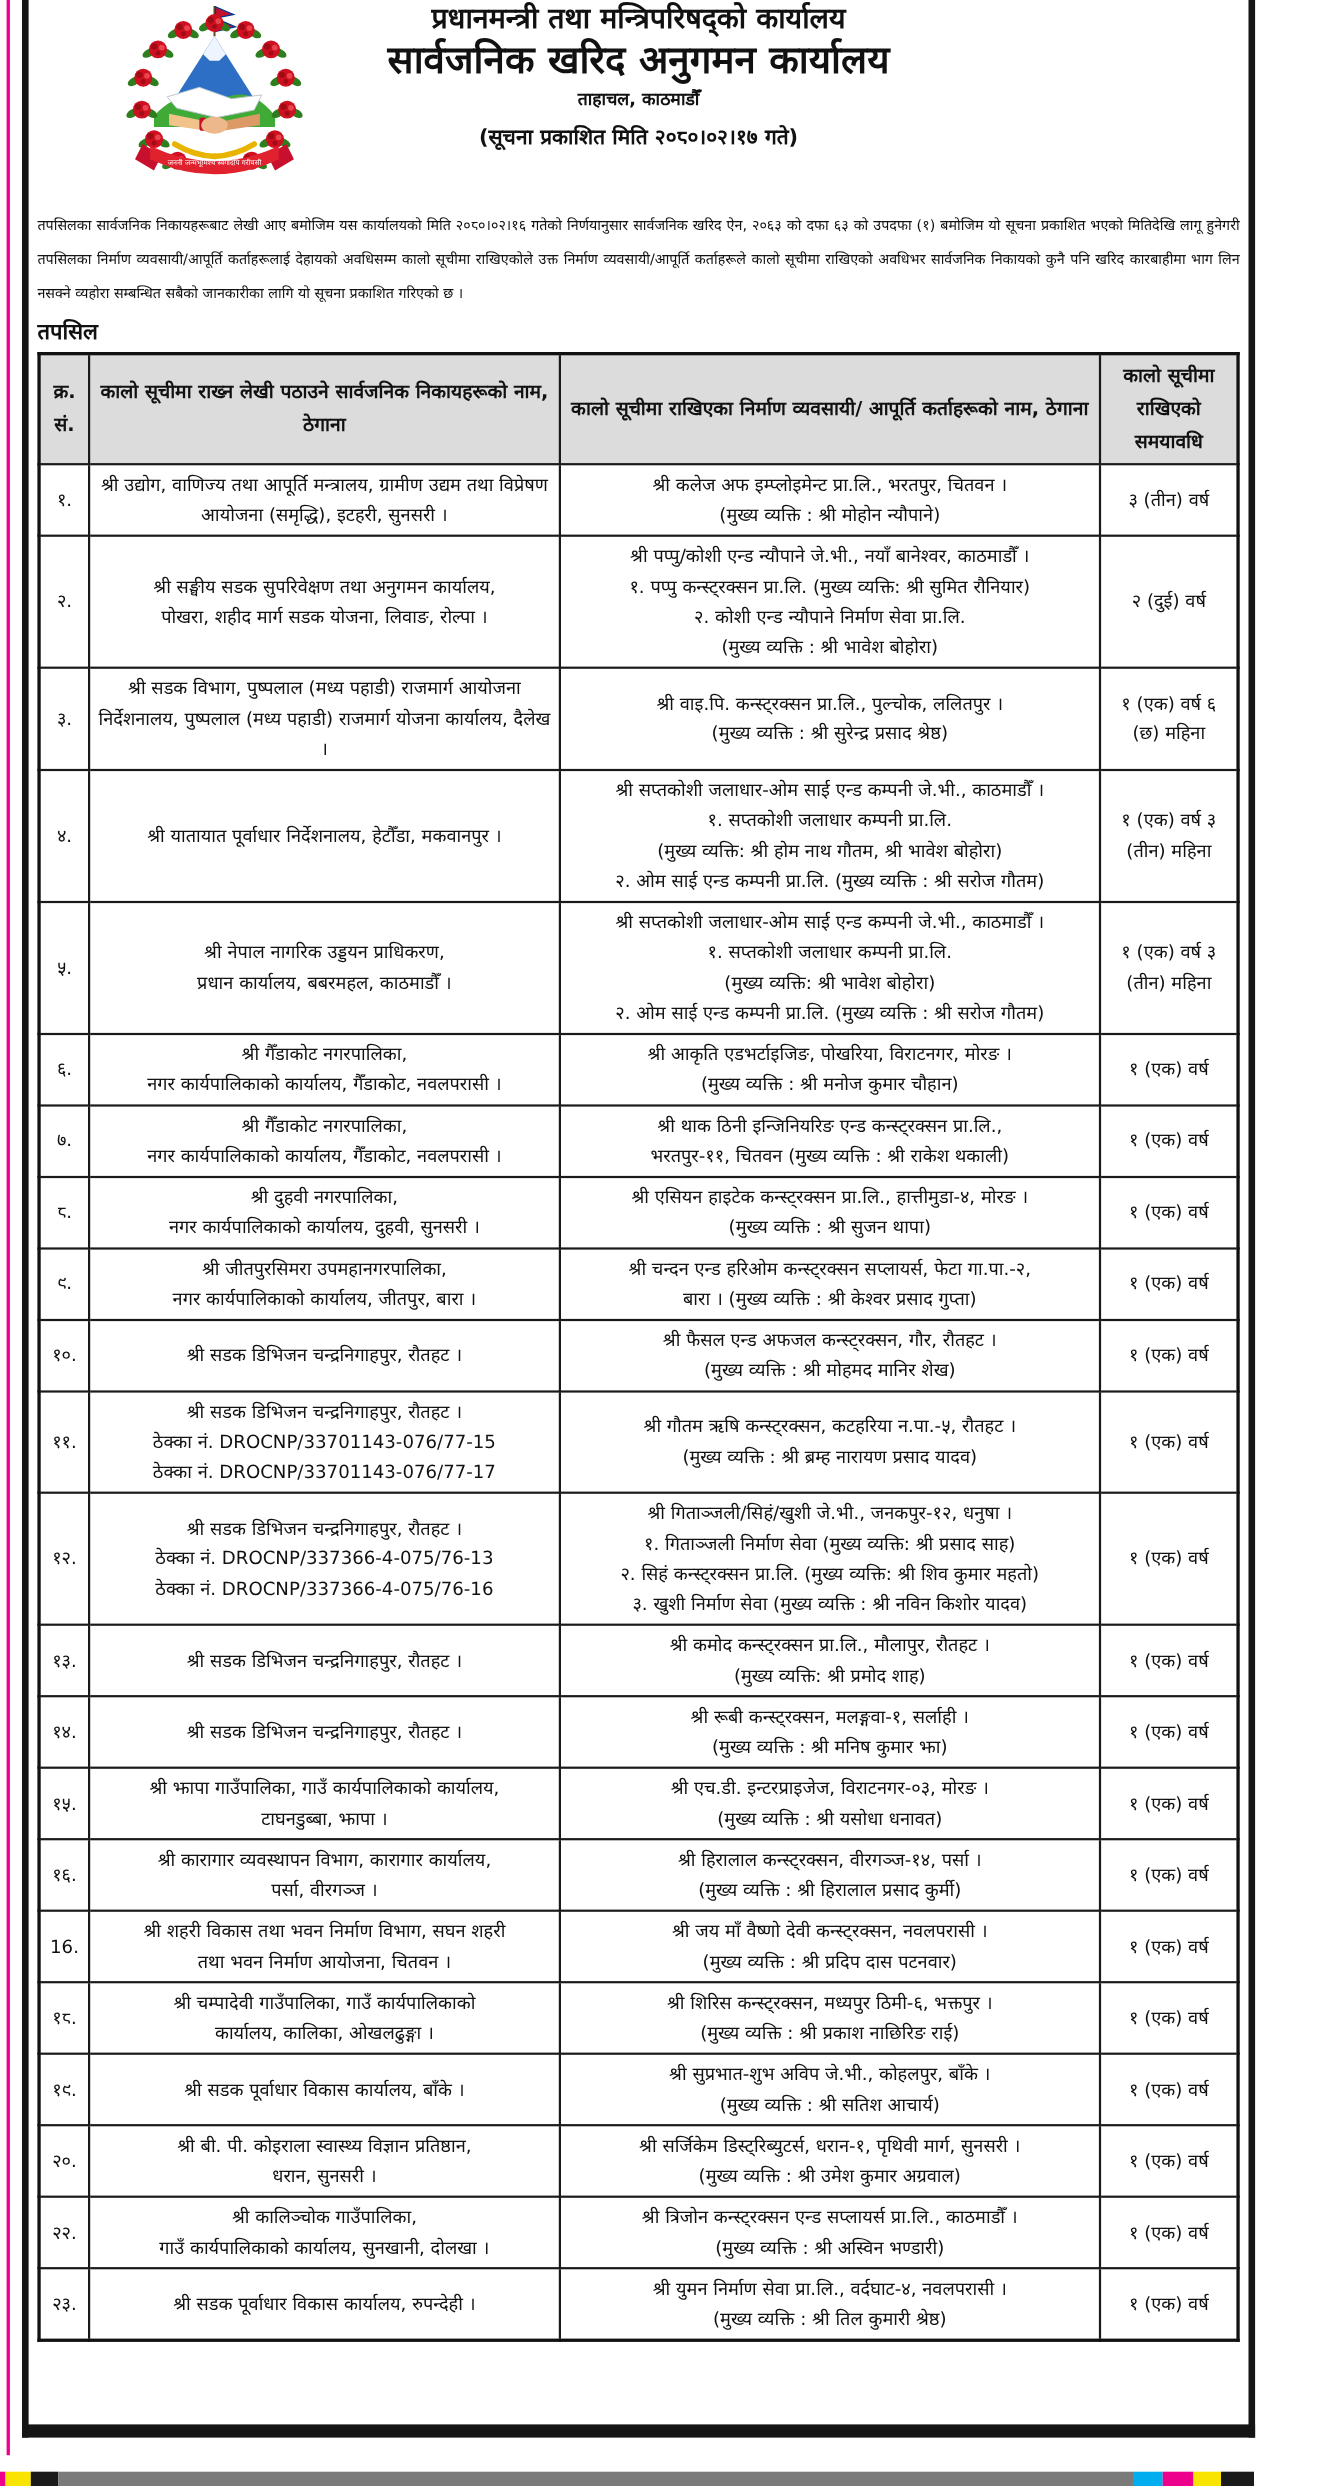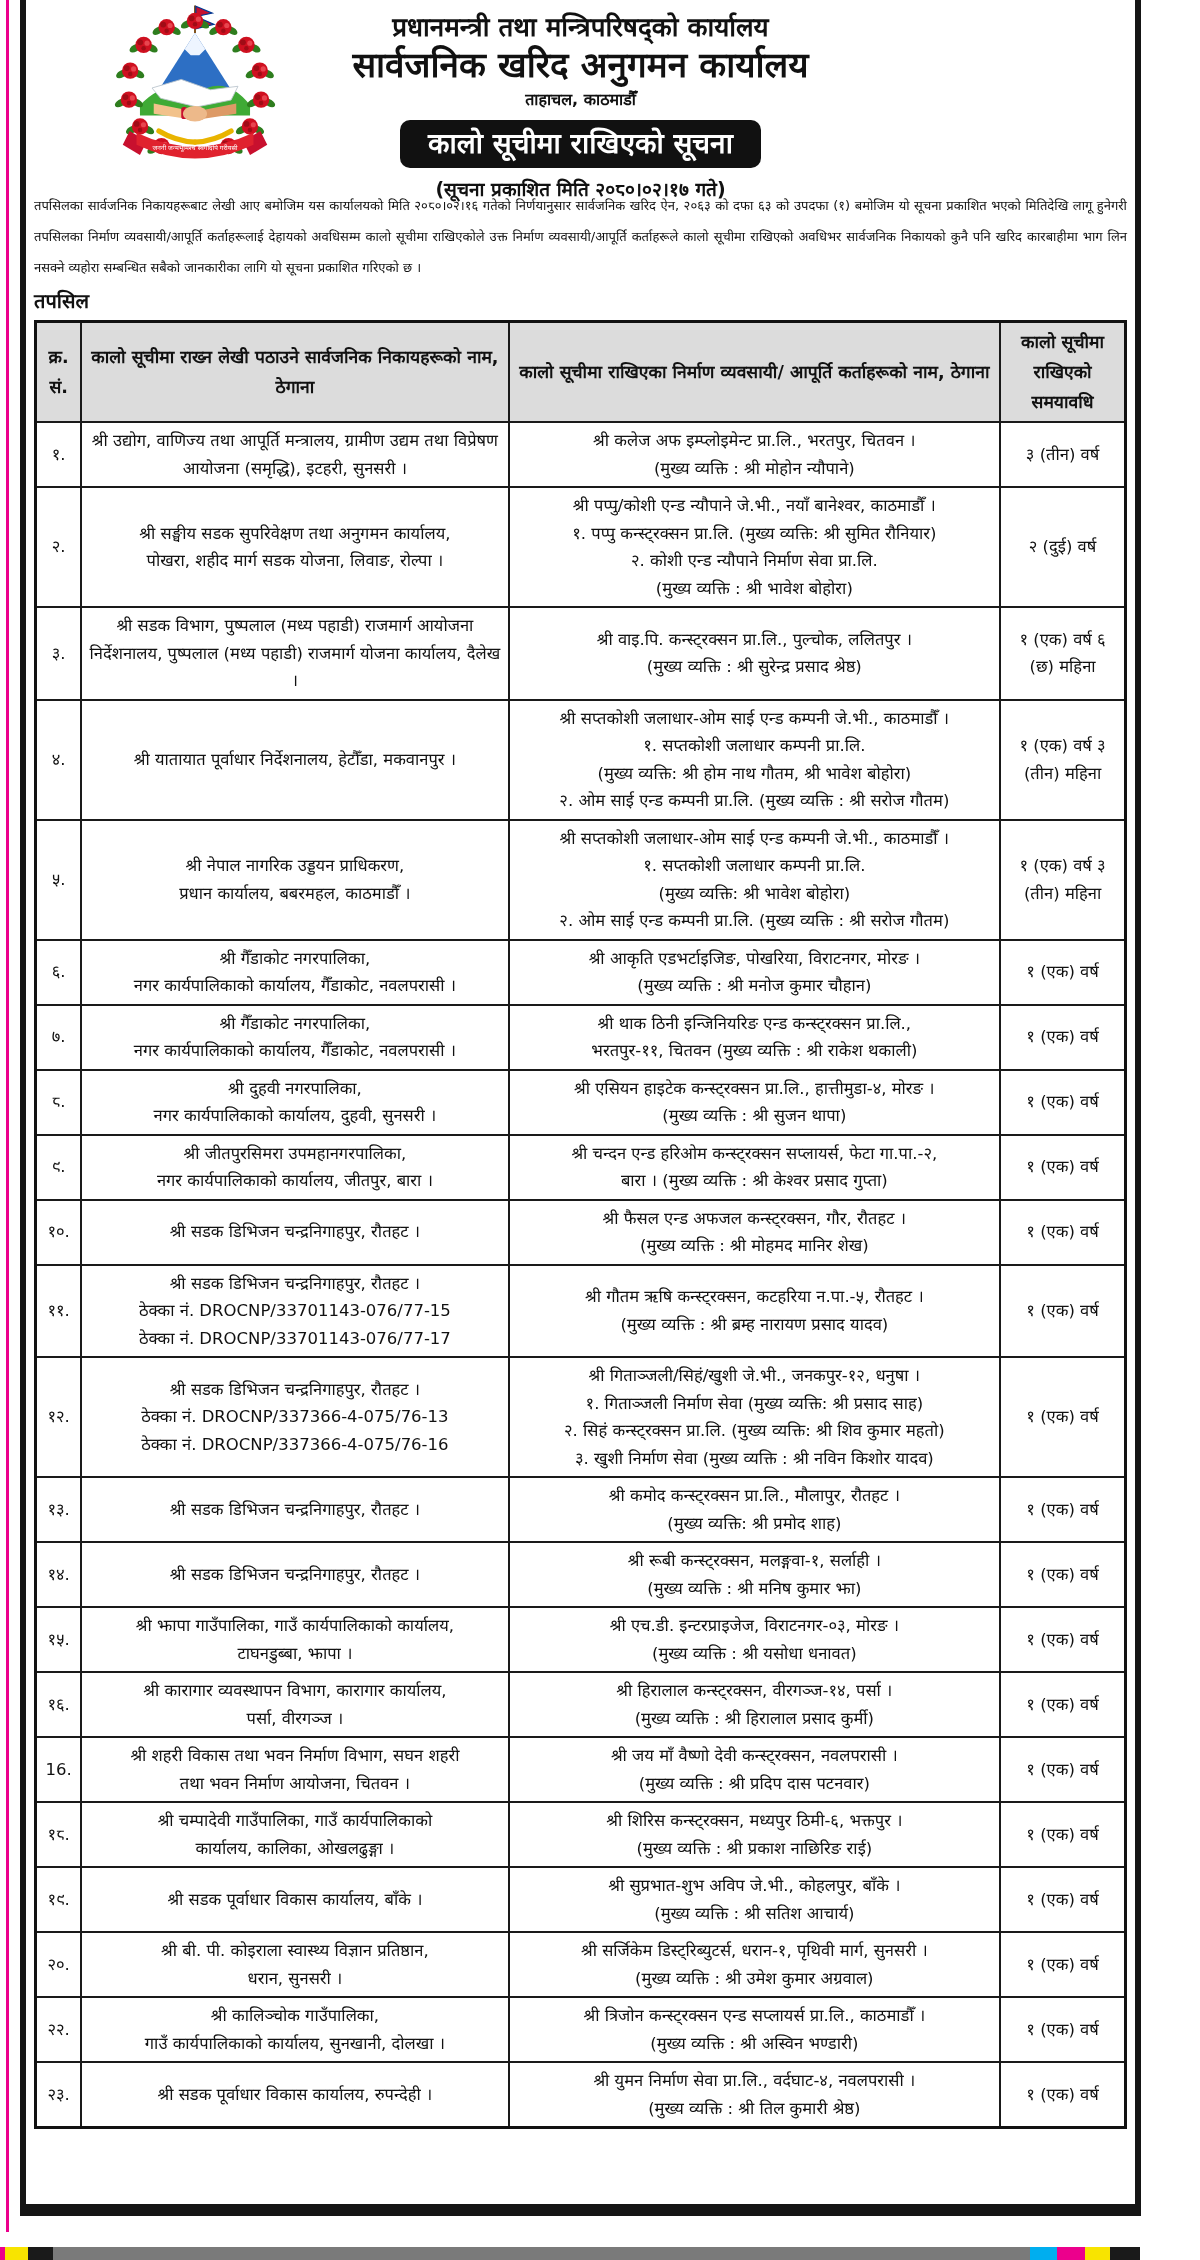--- a/index.html
+++ b/index.html
@@ -11,21 +11,21 @@
   .reg-line { position:absolute; left:6px; top:0; width:3px; height:2232px; }
 
   
   .frame { position:absolute; left:20px; top:0; width:1121px; height:2216px;
            border-left:6px solid #151515; border-right:6px solid #151515;
            border-bottom:12px solid #151515; padding:0 8px; background:#fff; }
 
   
   .header { position:relative; height:188px; }
   .emblem-wrap { position:absolute; left:72px; top:2px; width:178px; height:172px; }
-  .header-text { text-align:center; padding-top:10px; }
+  .header-text { text-align:center; padding-top:0; }
   .h-line1 { font-size:26px; font-weight:bold; line-height:34px; }
   .h-line2 { font-size:35px; font-weight:bold; line-height:42px; }
   .h-line3 { font-size:16px; font-weight:bold; line-height:28px; }
   .notice-box { display:inline-block; background:#111; color:#fff; font-size:28px;
                 font-weight:bold; line-height:34px; padding:7px 28px; border-radius:10px;
                 margin-top:6px; }
   .date-line { font-size:19px; font-weight:bold; line-height:26px; margin-top:8px; }
 
   
   .intro { font-size:13px; line-height:31px; text-align:justify; margin-top:2px; }
@@ -109,21 +109,20 @@
           <path d="M24,150 L44,162 L36,178 L16,166 Z" fill="#c8102e"></path>
           <path d="M176,150 L156,162 L164,178 L184,166 Z" fill="#c8102e"></path>
           <path d="M32,152 Q100,184 168,152 L168,166 Q100,198 32,166 Z" fill="#e0222e"></path>
           <text x="100" y="172" font-size="7.5" fill="#ffffff" text-anchor="middle">जननी जन्मभूमिश्च स्वर्गादपि गरीयसी</text>
         </svg>
       </div>
       <div class="header-text">
         <div class="h-line1">प्रधानमन्त्री तथा मन्त्रिपरिषद्को कार्यालय</div>
         <div class="h-line2">सार्वजनिक खरिद अनुगमन कार्यालय</div>
         <div class="h-line3">ताहाचल, काठमाडौँ</div>
-        <div><span class="notice-box">कालो सूचीमा राखिएको सूचना</span></div>
         <div class="date-line">(सूचना प्रकाशित मिति २०८०।०२।१७ गते)</div>
       </div>
     </div>
 
     <div class="intro">तपसिलका सार्वजनिक निकायहरूबाट लेखी आए बमोजिम यस कार्यालयको मिति २०८०।०२।१६ गतेको निर्णयानुसार सार्वजनिक खरिद ऐन, २०६३ को दफा ६३ को उपदफा (१) बमोजिम यो सूचना प्रकाशित भएको मितिदेखि लागू हुनेगरी तपसिलका निर्माण व्यवसायी/आपूर्ति कर्ताहरूलाई देहायको अवधिसम्म कालो सूचीमा राखिएकोले उक्त निर्माण व्यवसायी/आपूर्ति कर्ताहरूले कालो सूचीमा राखिएको अवधिभर सार्वजनिक निकायको कुनै पनि खरिद कारबाहीमा भाग लिन नसक्ने व्यहोरा सम्बन्धित सबैको जानकारीका लागि यो सूचना प्रकाशित गरिएको छ ।</div>
 
     <div class="tapasil">तपसिल</div>
 
     <table class="blacklist">
       <colgroup>

